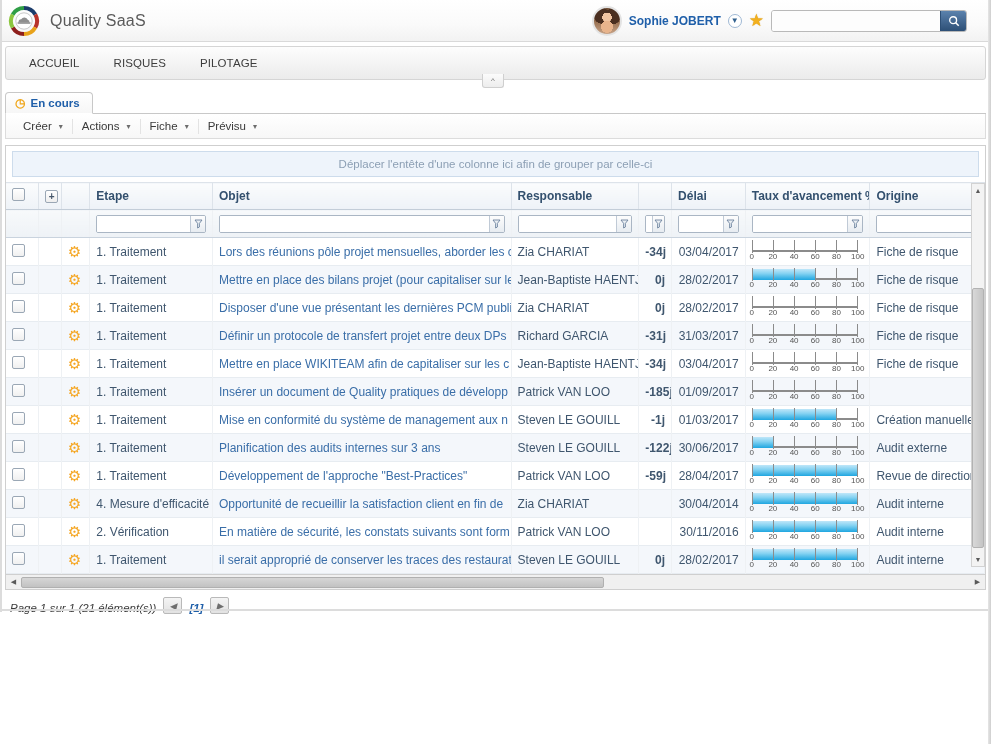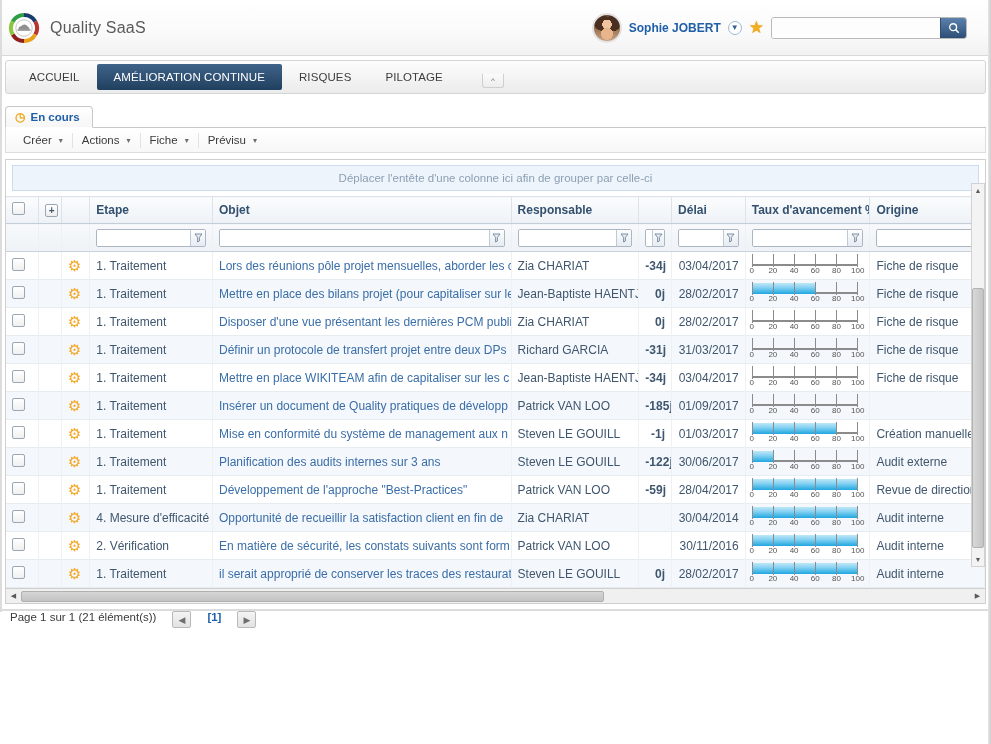--- a/index.html
+++ b/index.html
@@ -14,21 +14,21 @@
   }
   #app {
     position: relative;
     width: 991px; height: 744px;
     background: #fff;
   }
 
   
   .header {
     position: relative;
-    height: 56px;
+    height: 42px;
     background: linear-gradient(to bottom, #ffffff 0%, #fafafa 60%, #f2f2f2 100%);
     border-bottom: 1px solid #d9d9d9;
     display: flex;
     align-items: center;
   }
   .logo-wrap { display:flex; align-items:center; padding-left: 8px; }
   .logo-ring { width: 32px; height: 32px; position: relative; }
   .brand {
     margin-left: 10px;
     font-size: 16px;
@@ -337,22 +337,22 @@
     width: 12px; height: 260px;
     background: linear-gradient(to right, #d8d8d8, #c4c4c4);
     border: 1px solid #b2b2b2;
     border-radius: 2px;
     cursor: pointer;
   }
 
   
   .pager {
     margin: 7px 5px 0 10px;
-    display: flex; align-items: flex-start; gap: 16px;
-    font-size: 11.5px; color: #3a3a3a;
+    display: flex; align-items: flex-end; gap: 7px;
+    font-size: 11.5px; color: #3a3a3a; font-style: italic;
   }
   .pg-btn {
     width: 19px; height: 17px;
     background: linear-gradient(to bottom, #f4f4f4, #e2e2e2);
     border: 1px solid #b9b9b9;
     border-radius: 2px;
     display: flex; align-items: center; justify-content: center;
     font-size: 9px; color: #6e6e6e;
     cursor: pointer;
   }
@@ -409,21 +409,20 @@
             <circle cx="6" cy="6" r="4" fill="none" stroke="#ffffff" stroke-width="1.6"></circle>
             <line x1="9" y1="9" x2="12.5" y2="12.5" stroke="#ffffff" stroke-width="1.8"></line>
           </svg>
         </div>
       </div>
     </div>
   </div>
 
   <div class="navbar">
     <div class="nav-item">ACCUEIL</div>
-    <div class="nav-item active">AMÉLIORATION CONTINUE</div>
     <div class="nav-item">RISQUES</div>
     <div class="nav-item">PILOTAGE</div>
   </div>
   <div class="nav-collapse">^</div>
 
   <div class="tabstrip">
     <div class="tab">
       <span class="clock-icon">◷</span>
       <span>En cours</span>
     </div>

